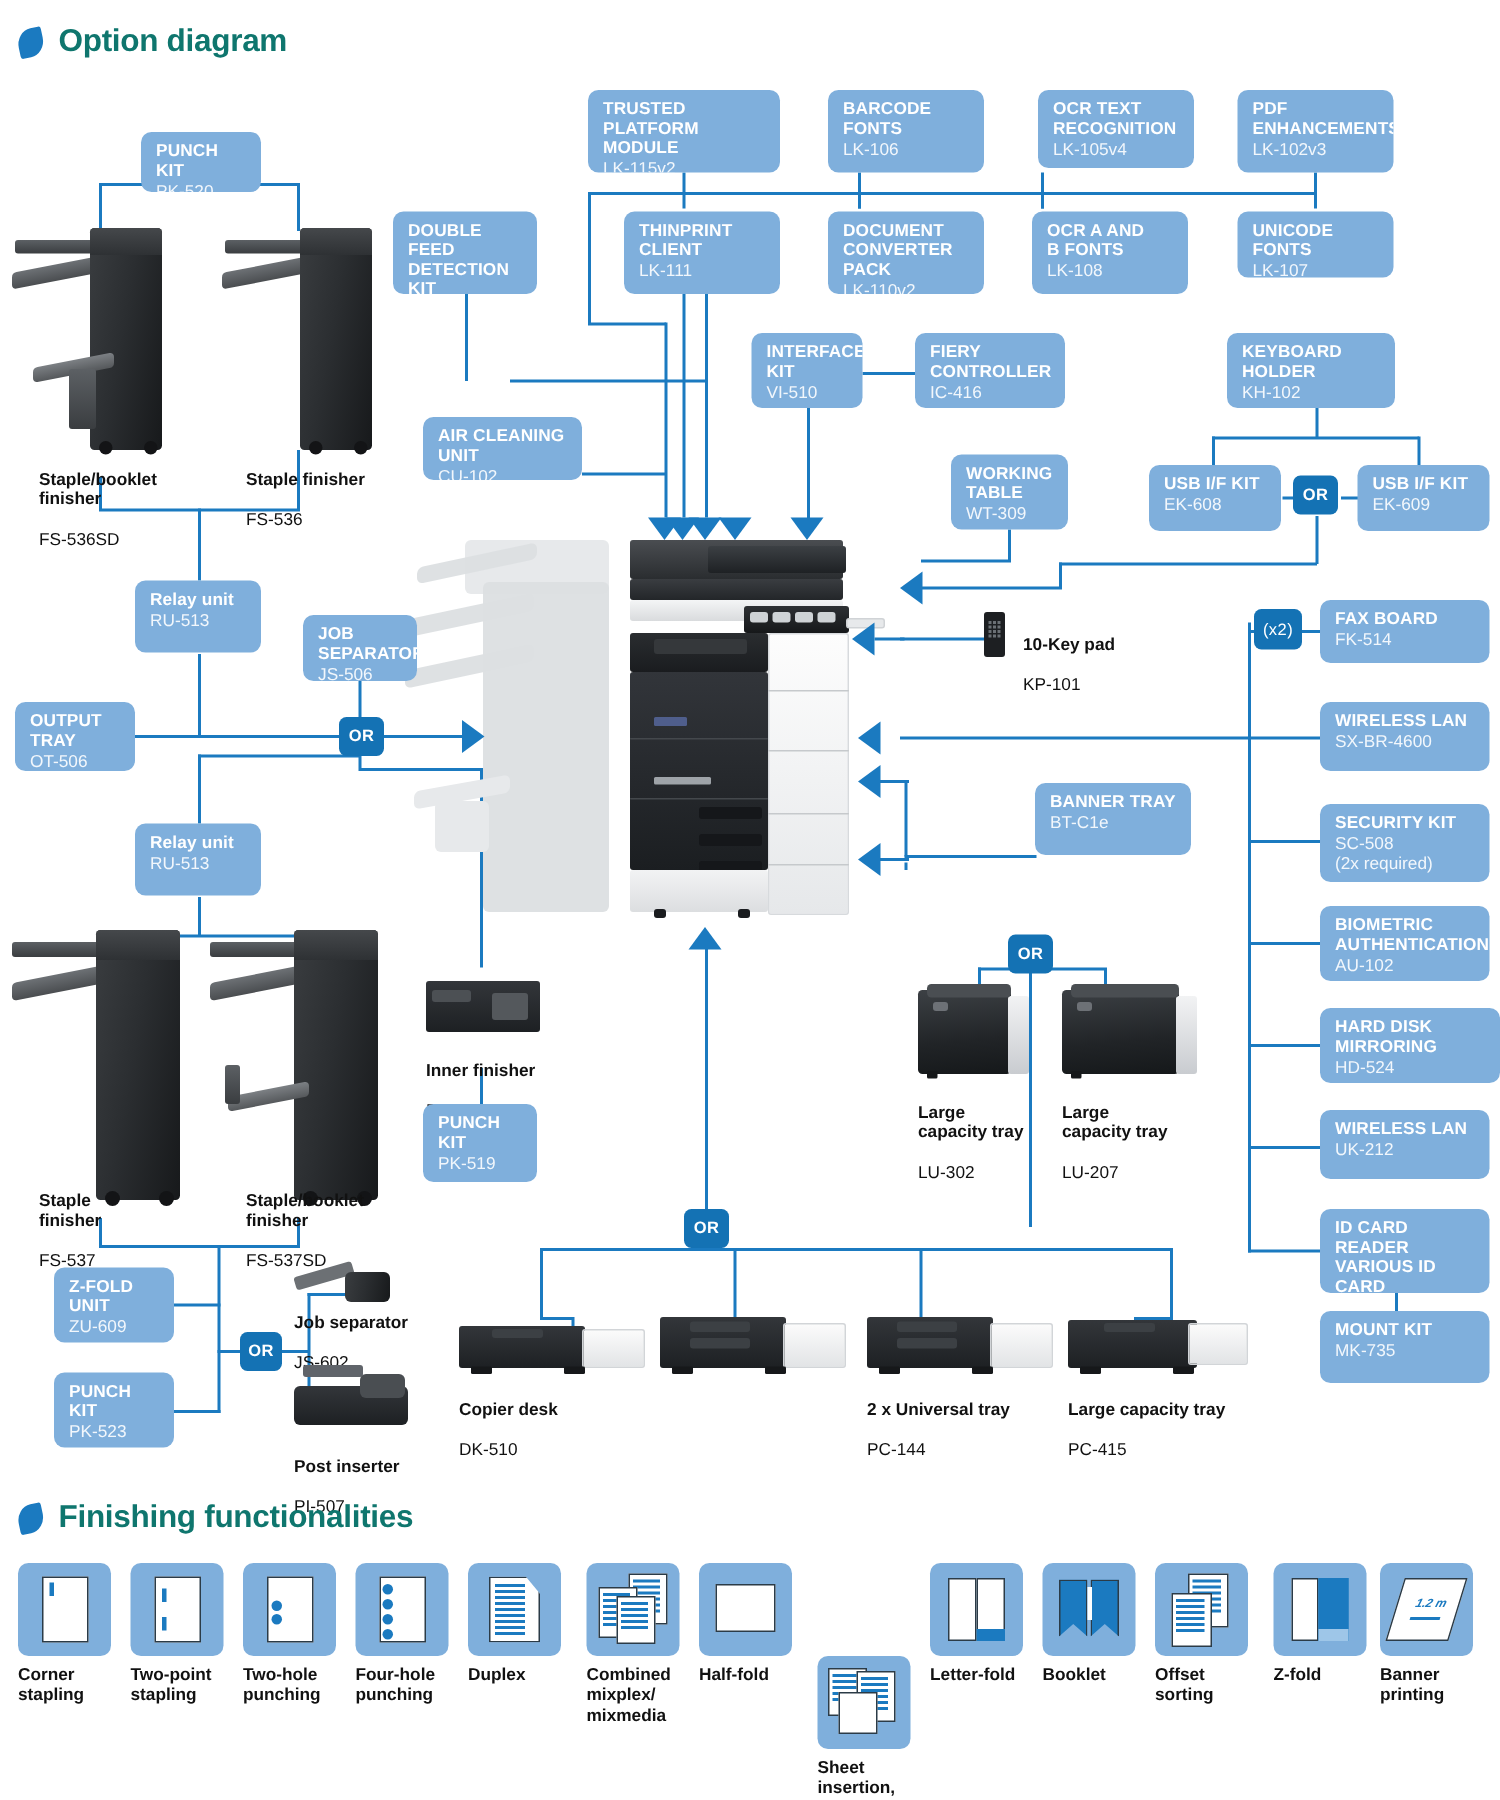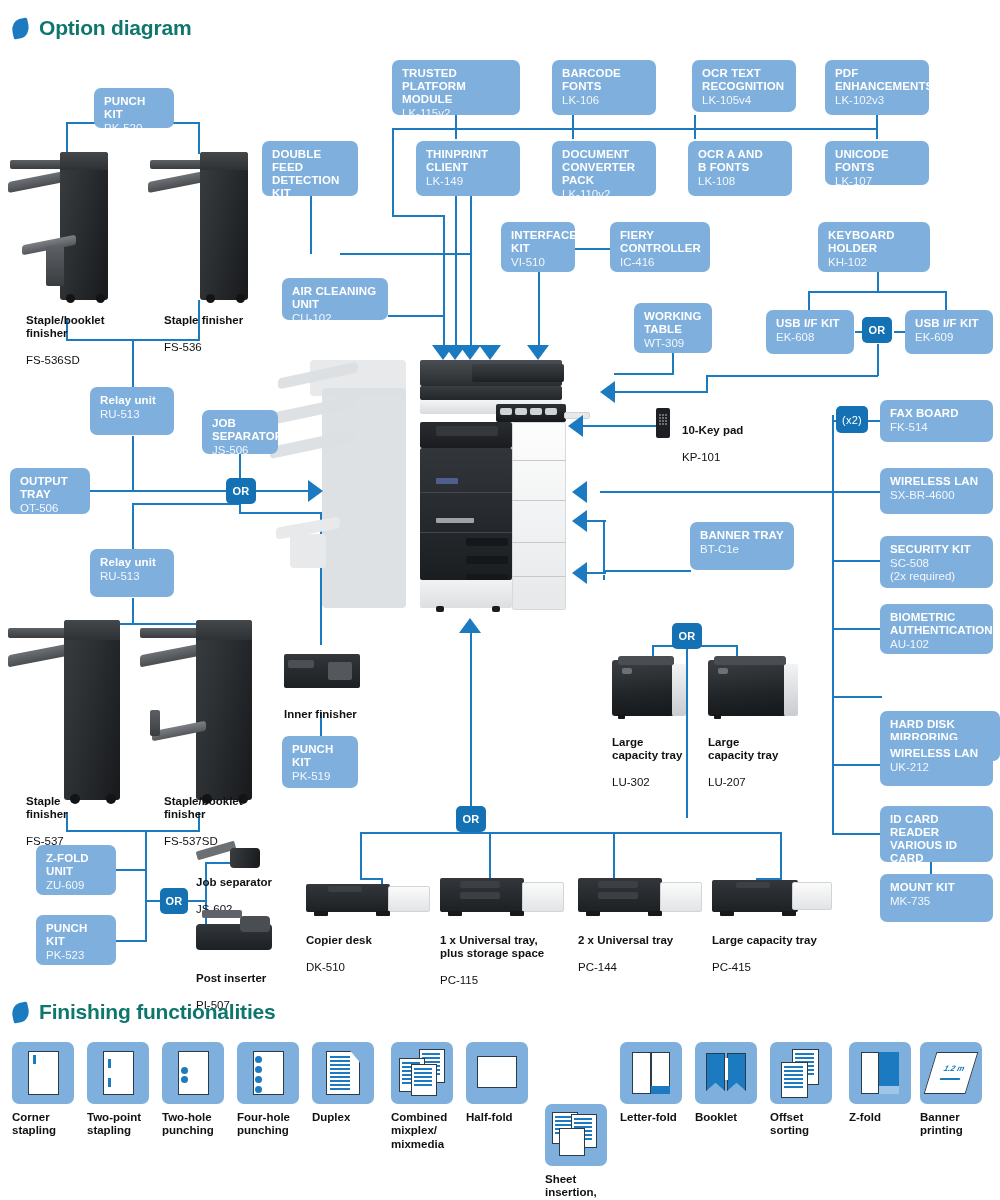--- a/index.html
+++ b/index.html
@@ -490,25 +490,20 @@
   </div>
 
   <div class="dev" style="left:440px; top:878px; width:126px; height:40px;">
     <div class="desk-dark" style="left:0;  top:0;  width:84px; height:34px;"></div>
     <div class="desk-light" style="left:82px;top:4px; width:42px; height:30px;"></div>
     <div class="mfp-seg" style="left:20px;top:3px; width:40px; height:7px; background:#3c4044; border-radius:2px;"></div>
     <div class="mfp-seg" style="left:20px;top:14px;width:40px; height:7px; background:#3c4044; border-radius:2px;"></div>
     <div class="desk-foot" style="left:8px; top:33px; width:14px; height:5px;"></div>
     <div class="desk-foot" style="left:70px;top:33px; width:14px; height:5px;"></div>
   </div>
-  <div class="cap" style="left:440px; top:920px;">
-    <b>1 x Universal tray,
-plus storage space</b>
-    <span>PC-115</span>
-  </div>
 
   <div class="dev" style="left:578px; top:878px; width:126px; height:40px;">
     <div class="desk-dark" style="left:0;  top:0;  width:84px; height:34px;"></div>
     <div class="desk-light" style="left:82px;top:4px; width:42px; height:30px;"></div>
     <div class="mfp-seg" style="left:20px;top:3px; width:40px; height:7px; background:#3c4044; border-radius:2px;"></div>
     <div class="mfp-seg" style="left:20px;top:14px;width:40px; height:7px; background:#3c4044; border-radius:2px;"></div>
     <div class="desk-foot" style="left:8px; top:33px; width:14px; height:5px;"></div>
     <div class="desk-foot" style="left:70px;top:33px; width:14px; height:5px;"></div>
   </div>
   <div class="cap" style="left:578px; top:920px;">
@@ -562,21 +557,21 @@
   </div>
   <div class="box" style="left:825px; top:60px; width:104px; height:55px;">
     <span class="t">PDF
 ENHANCEMENTS</span>
     <span class="c">LK-102v3</span>
   </div>
 
   <div class="box" style="left:416px; top:141px; width:104px; height:55px;">
     <span class="t">THINPRINT
 CLIENT</span>
-    <span class="c">LK-149</span>
+    <span class="c">LK-111</span>
   </div>
   <div class="box" style="left:552px; top:141px; width:104px; height:55px;">
     <span class="t">DOCUMENT
 CONVERTER PACK</span>
     <span class="c">LK-110v2</span>
   </div>
   <div class="box" style="left:688px; top:141px; width:104px; height:55px;">
     <span class="t">OCR A AND
 B FONTS</span>
     <span class="c">LK-108</span>
@@ -651,21 +646,21 @@
   <div class="box" style="left:880px; top:536px; width:113px; height:52px;">
     <span class="t">SECURITY KIT</span>
     <span class="c">SC-508
 (2x required)</span>
   </div>
   <div class="box" style="left:880px; top:604px; width:113px; height:50px;">
     <span class="t">BIOMETRIC
 AUTHENTICATION</span>
     <span class="c">AU-102</span>
   </div>
-  <div class="box" style="left:880px; top:672px; width:120px; height:50px;margin-top:39px;">
+  <div class="box" style="left:880px; top:672px; width:120px; height:50px;">
     <span class="t">HARD DISK
 MIRRORING</span>
     <span class="c">HD-524</span>
   </div>
   <div class="box" style="left:880px; top:740px; width:113px; height:46px;">
     <span class="t">WIRELESS LAN</span>
     <span class="c">UK-212</span>
   </div>
   <div class="box" style="left:880px; top:806px; width:113px; height:56px;">
     <span class="t">ID CARD READER

